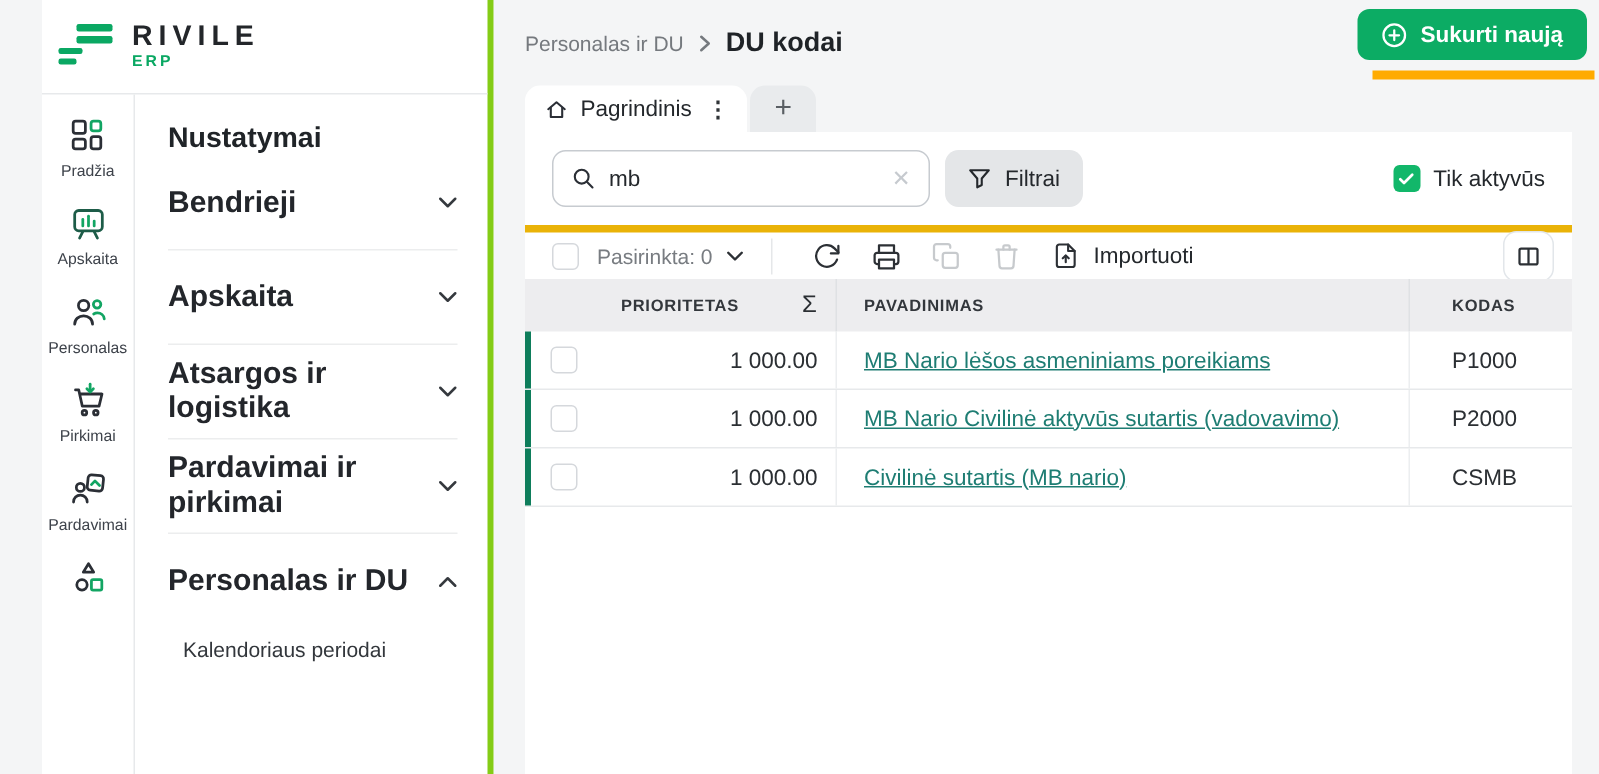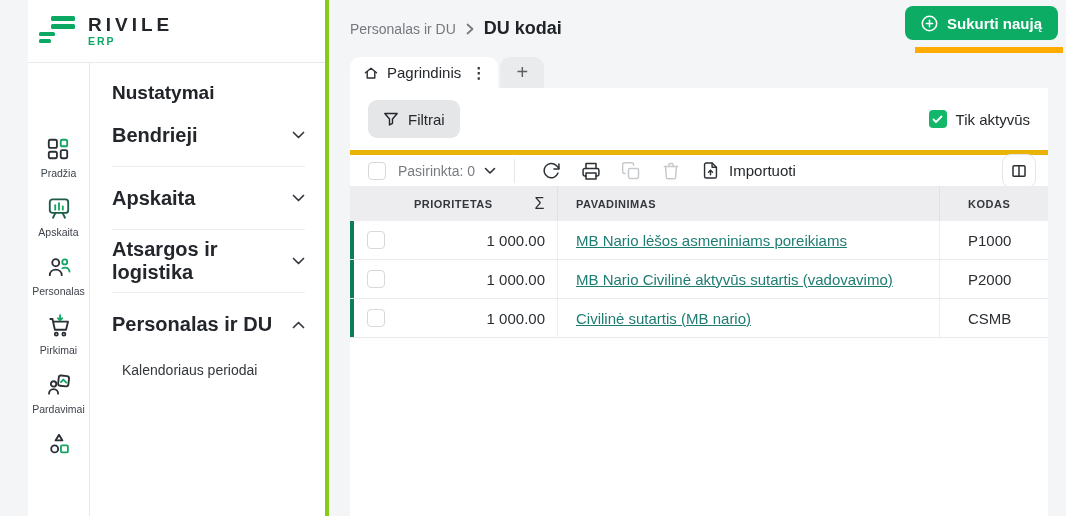--- a/index.html
+++ b/index.html
@@ -15,21 +15,21 @@
   .company-row { height:62px; display:flex; align-items:center; padding:0 18px 0 10px; gap:12px; flex-shrink:0; }
   .avatar { width:42px; height:42px; border-radius:10px; background:#12382c; display:flex; flex-direction:column; align-items:center; justify-content:center; gap:1px; flex-shrink:0; }
   .avatar .av-name { font-size:6.5px; font-weight:700; letter-spacing:1.5px; color:#fff; }
   .avatar .av-sub { font-size:4.5px; letter-spacing:0.5px; color:#0aa863; }
   .company-meta { display:flex; flex-direction:column; gap:1px; }
   .company-name { font-size:16px; font-weight:700; color:#202327; }
   .company-code { font-size:12.5px; color:#83878c; }
   .updown { margin-left:auto; }
   .sidebar-divider { height:1px; background:#e7e9eb; flex-shrink:0; }
   .sidebar-body { flex:1; display:flex; min-height:0; }
-  .rail { width:62px; flex-shrink:0; border-right:1px solid #e7e9eb; display:flex; flex-direction:column; align-items:center; padding-top:14px; gap:16px; overflow:hidden;justify-content:center; }
+  .rail { width:62px; flex-shrink:0; border-right:1px solid #e7e9eb; display:flex; flex-direction:column; align-items:center; padding-top:14px; gap:16px; overflow:hidden; }
   .rail-item { display:flex; flex-direction:column; align-items:center; gap:5px; cursor:pointer; }
   .rail-item .rail-label { font-size:10.5px; color:#3e434b; white-space:nowrap; }
   .menu { flex:1; padding:0 20px 0 22px; overflow:hidden; }
   .menu-heading { font-size:19px; font-weight:700; color:#202428; margin-top:19px; }
   .menu-item { height:63px; display:flex; align-items:center; justify-content:space-between; border-bottom:1px solid #ecedee; font-size:20px; font-weight:700; color:#23262b; cursor:pointer; }
   .menu-item.last { border-bottom:none; }
   .menu-sub { padding:6px 0 0 10px; font-size:14px; color:#33373c; cursor:pointer; }
 
   
   .main { flex:1; display:flex; flex-direction:column; position:relative; min-width:0; }
@@ -194,20 +194,28 @@
             </span>
         </div>
         <div class="menu-item">
           <span>Atsargos ir logistika</span>
           <span>
               <svg width="13" height="8" viewBox="0 0 13 8" fill="none" stroke="#35393e" stroke-width="1.7" stroke-linecap="round" stroke-linejoin="round">
                 <polyline points="1.5,1.5 6.5,6.5 11.5,1.5"></polyline>
               </svg>
             </span>
         </div>
+        <div class="menu-item">
+          <span>Pardavimai ir pirkimai</span>
+          <span>
+              <svg width="13" height="8" viewBox="0 0 13 8" fill="none" stroke="#35393e" stroke-width="1.7" stroke-linecap="round" stroke-linejoin="round">
+                <polyline points="1.5,1.5 6.5,6.5 11.5,1.5"></polyline>
+              </svg>
+            </span>
+        </div>
         <div class="menu-item last">
           <span>Personalas ir DU</span>
           <span>
               <svg width="13" height="8" viewBox="0 0 13 8" fill="none" stroke="#35393e" stroke-width="1.7" stroke-linecap="round" stroke-linejoin="round">
                 <polyline points="1.5,6.5 6.5,1.5 11.5,6.5"></polyline>
               </svg>
             </span>
         </div>
         <div class="menu-sub">Kalendoriaus periodai</div>
       </nav>
@@ -248,20 +256,30 @@
         </span>
         <span>Pagrindinis</span>
         <span class="kebab">⋮</span>
       </div>
       <button class="tab-add">+</button>
     </div>
 
     <section class="panel">
 
       <div class="search-row">
+        <div class="search-box">
+          <span>
+            <svg width="16" height="16" viewBox="0 0 16 16" fill="none" stroke="#2b2f36" stroke-width="1.4" stroke-linecap="round">
+              <circle cx="6.8" cy="6.8" r="4.6"></circle>
+                <line x1="10.4" y1="10.4" x2="14" y2="14"></line>
+            </svg>
+          </span>
+          <input class="search-input" type="text" value="mb" style="">
+          <span class="clear-x">✕</span>
+        </div>
         <button class="filter-btn">
           <span>
             <svg width="16" height="16" viewBox="0 0 16 16" fill="none" stroke="#24282c" stroke-width="1.4" stroke-linejoin="round">
               <path d="M1.8 2.5h12.4L9.5 8v4.3l-3 1.6V8z"></path>
             </svg>
           </span>
           <span>Filtrai</span>
         </button>
         <label class="active-only">
           <span class="cb cb-checked">

